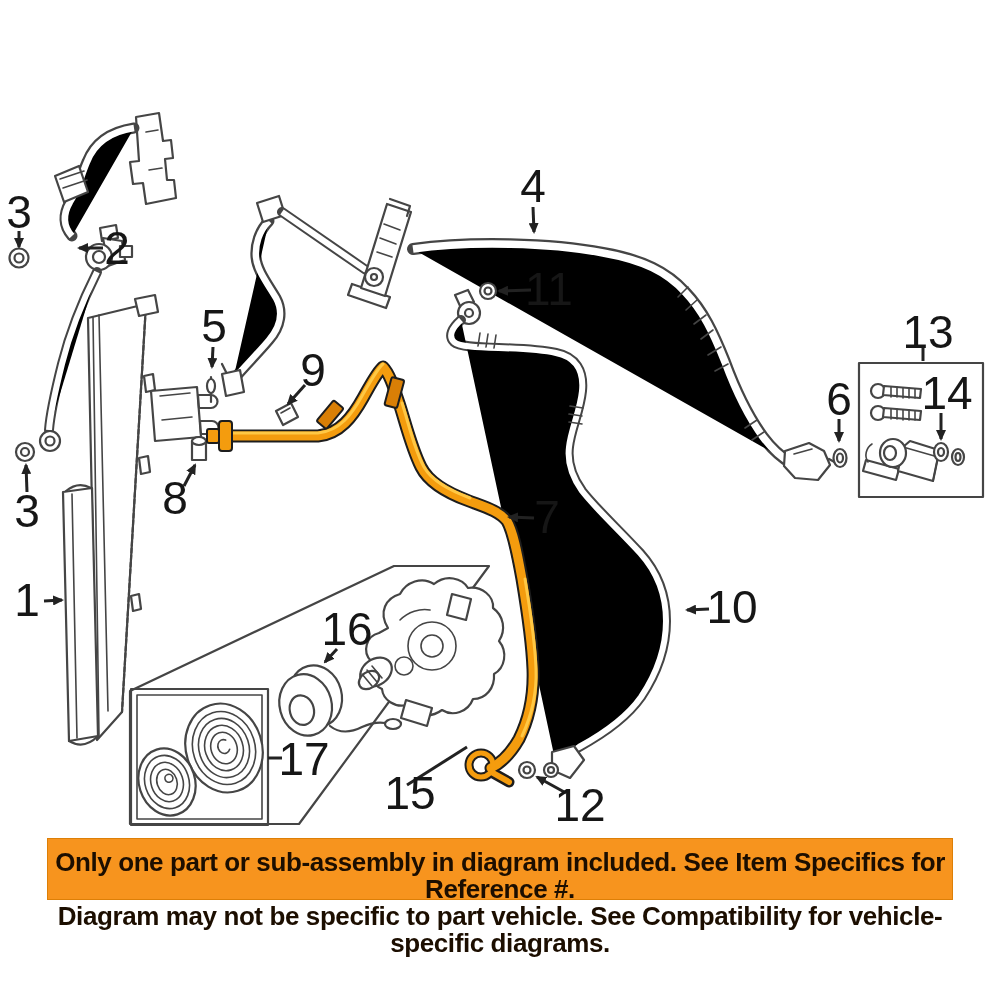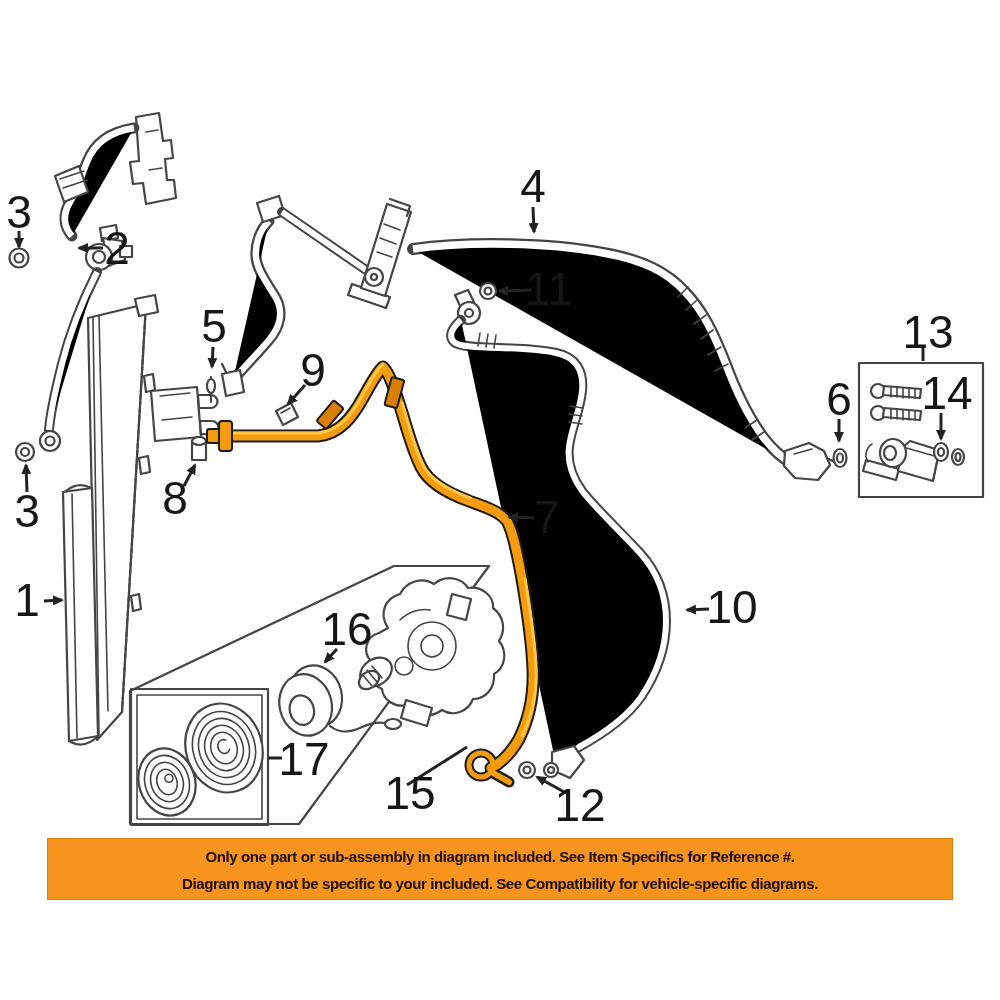--- a/index.html
+++ b/index.html
@@ -14,22 +14,22 @@
   .tubeO11{stroke-width:11;}  .tubeI11{stroke:#fff;stroke-width:6.5;}
   .tubeO12{stroke-width:12;}  .tubeI12{stroke:#fff;stroke-width:7.5;}
   .hoseK{stroke:#1d1d1d;fill:none;stroke-width:13;stroke-linecap:round;stroke-linejoin:round;}
   .hoseO{stroke:var(--highlight_hose,#F49C0E);fill:none;stroke-width:9;stroke-linecap:round;stroke-linejoin:round;}
   .hoseL{stroke:var(--highlight_hose_light,#FFC844);fill:none;stroke-width:3;stroke-linecap:round;stroke-linejoin:round;}
   .callout{font-family:"Liberation Sans",sans-serif;font-size:46px;fill:#161616;}
   .lead{stroke:#222;stroke-width:3;fill:none;}
   .thin{stroke-width:1.6;}
   #banner{position:absolute;left:47px;top:838px;width:906px;height:62px;box-sizing:border-box;
           background:var(--banner_bg,#F7941E);border:1px solid #dd7f07;
-          color:var(--banner_text,#1c0e00);font-weight:bold;font-size:15px;line-height:27px;
-          letter-spacing:-0.4px;text-align:center;padding-top:4px;}
+          color:var(--banner_text,#1c0e00);font-weight:bold;font-size:26px;line-height:27px;
+          letter-spacing:-0.4px;text-align:center;padding-top:10px;}
 </style>
 </head>
 <body>
 
 <div id="page">
 <svg id="art" width="1000" height="1000" viewBox="0 0 1000 1000">
   <defs>
     <marker id="ah" markerWidth="11" markerHeight="10" refX="9" refY="5" orient="auto" markerUnits="userSpaceOnUse">
       <path d="M0,0 L11,5 L0,10 Z" fill="#222"></path>
     </marker>
@@ -314,15 +314,15 @@
     <text class="callout" x="928" y="348" text-anchor="middle">13</text>
     <text class="callout" x="947" y="409" text-anchor="middle">14</text>
     <text class="callout" x="410" y="809" text-anchor="middle">15</text>
     <text class="callout" x="347" y="645" text-anchor="middle">16</text>
     <text class="callout" x="304" y="775" text-anchor="middle">17</text>
   </g>
 </svg>
 
 <div id="banner">
   <div>Only one part or sub-assembly in diagram included. See Item Specifics for Reference #.</div>
-  <div>Diagram may not be specific to your included. See Compatibility for vehicle-specific diagrams.</div>
+  <div>Diagram may not be specific to part vehicle. See Compatibility for vehicle-specific diagrams.</div>
 </div>
 </div>
 
 </body></html>

